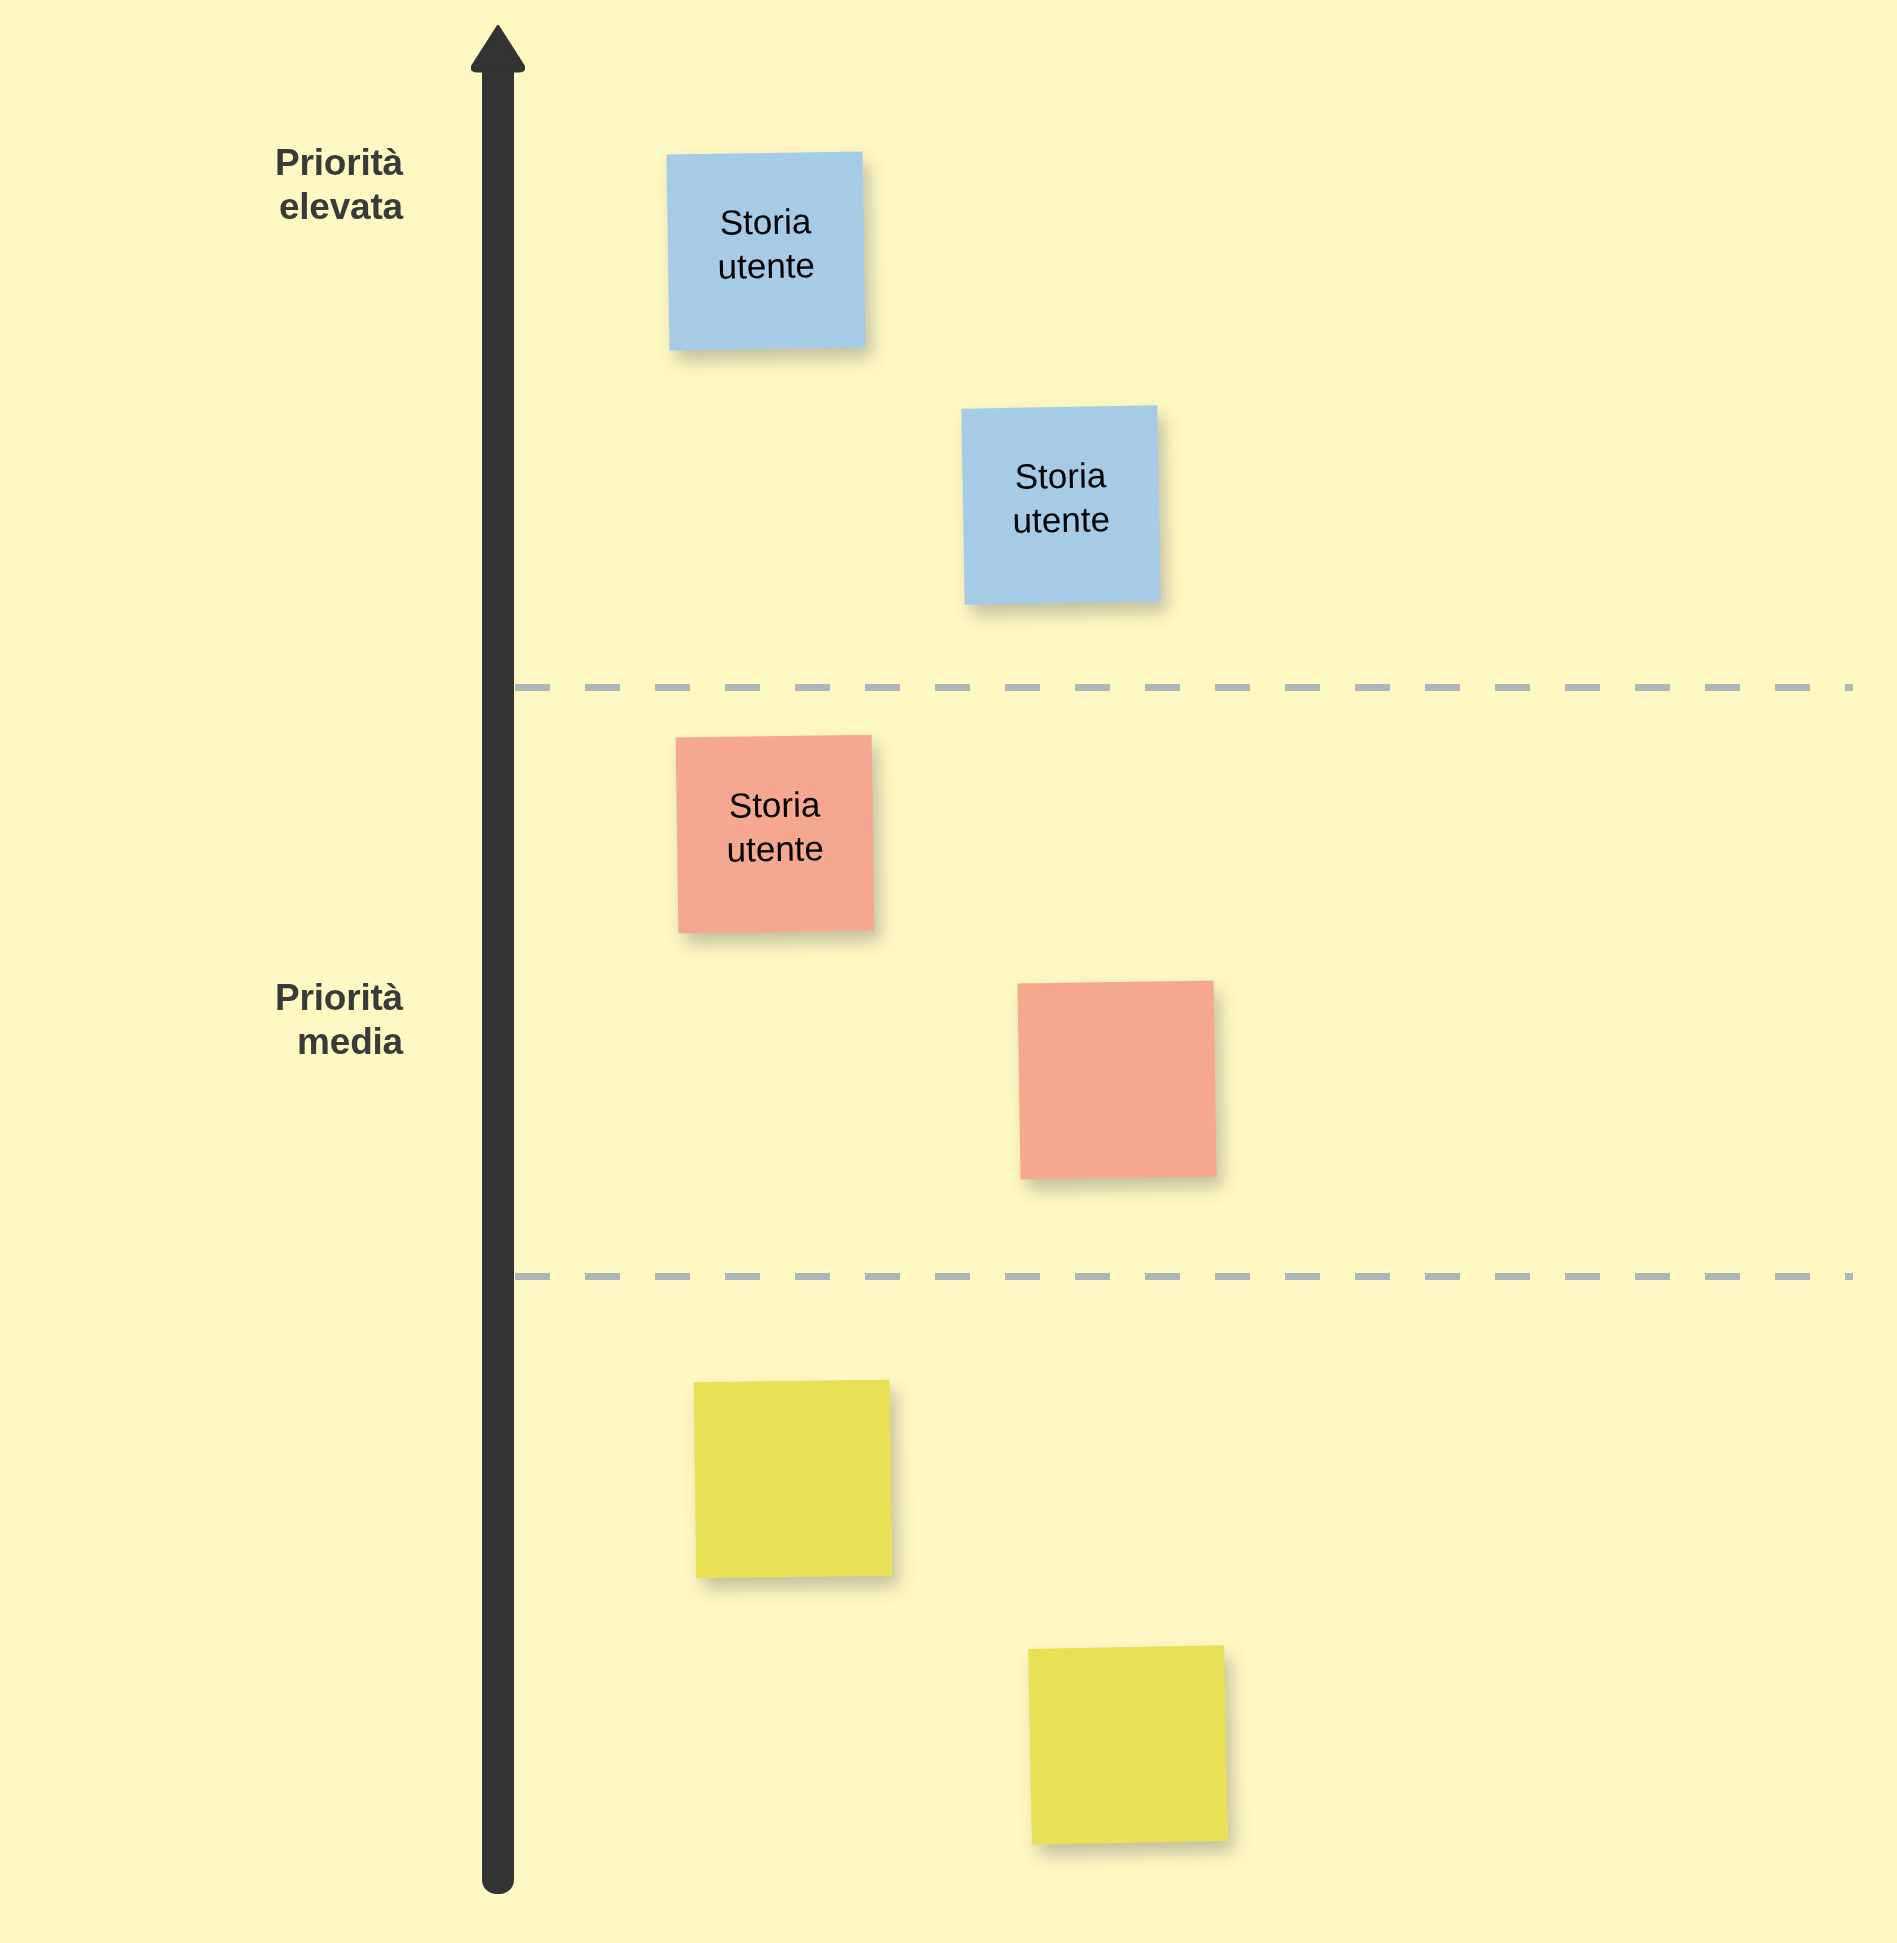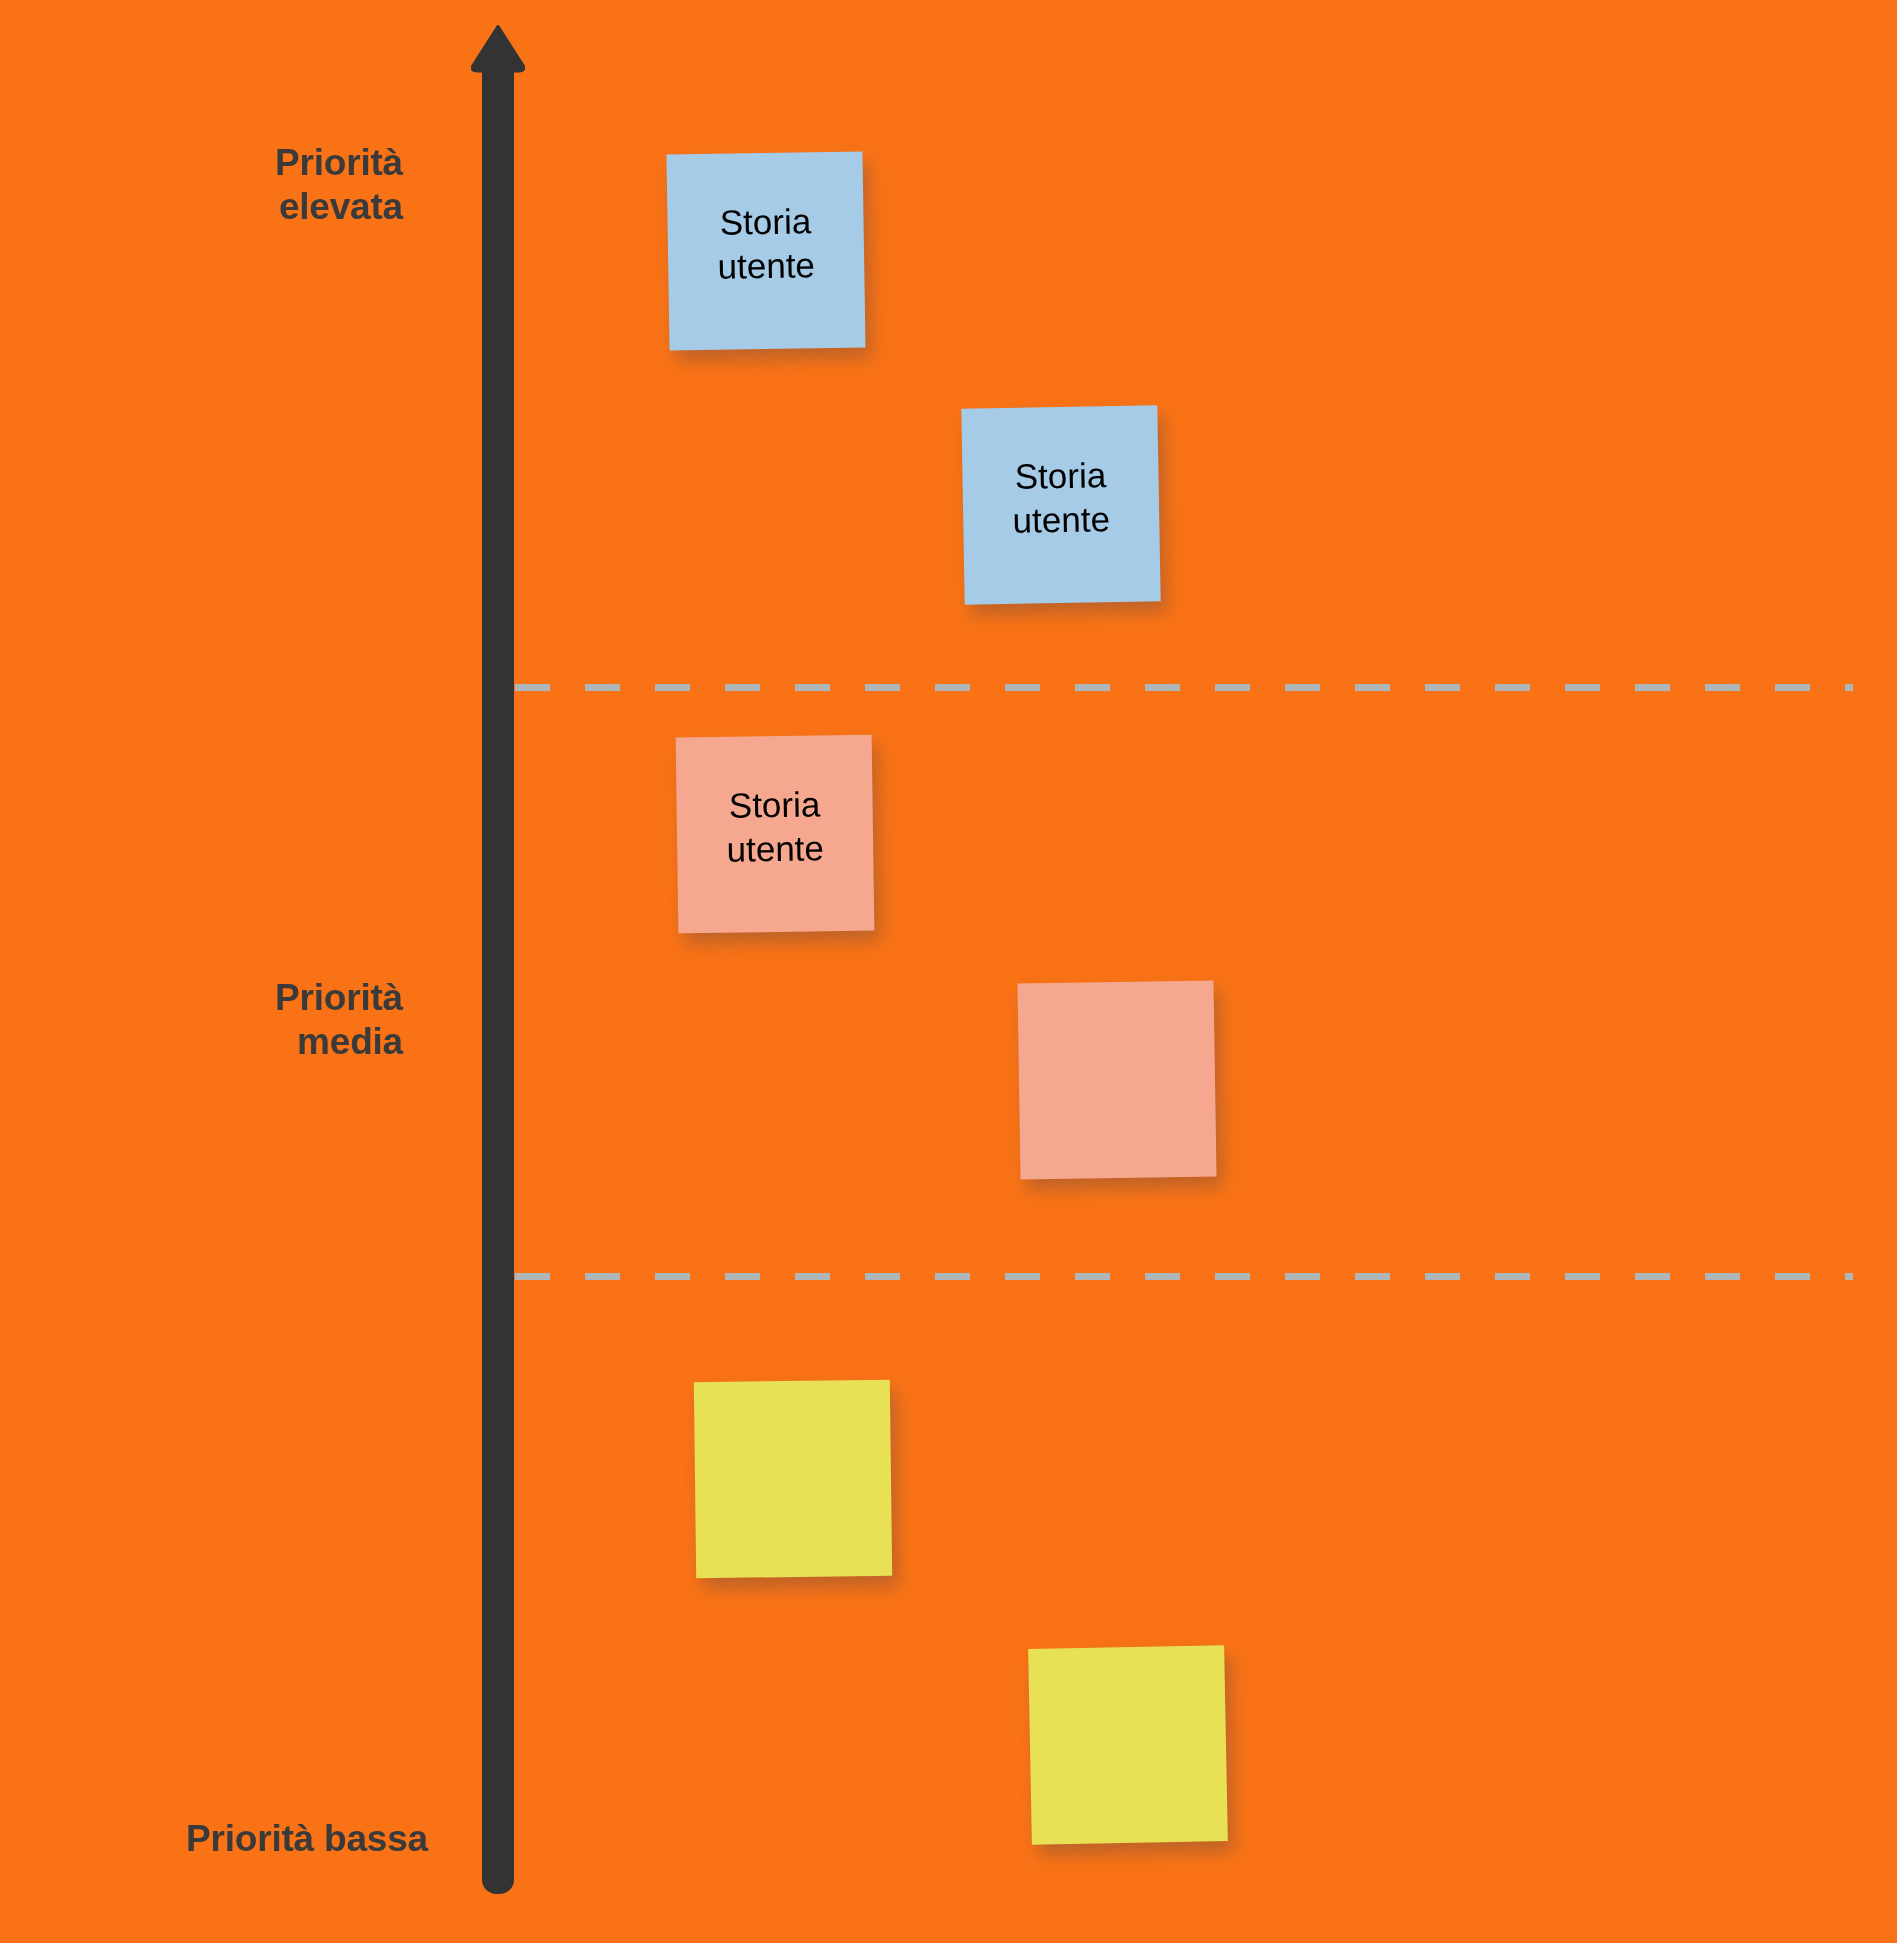--- a/index.html
+++ b/index.html
@@ -4,21 +4,21 @@
 <style>
   html, body {
     margin: 0;
     padding: 0;
     background: #f1f3f4;
   }
   #canvas {
     position: relative;
     width: 1897px;
     height: 1944px;
-    background: #f97316;
+    background: #fef9c3;
     font-family: "Liberation Sans", sans-serif;
     overflow: hidden;
     text-decoration: underline;
   }
 
   
   .axis-shaft {
     position: absolute;
     left: 482px;
     top: 70px;
@@ -103,21 +103,20 @@
   </div>
   <div class="axis-shaft"></div>
 
   <div class="divider divider-1"></div>
   <div class="divider divider-2"></div>
 
   <div class="axis-label label-high">Priorità
 elevata</div>
   <div class="axis-label label-mid">Priorità
 media</div>
-  <div class="axis-label label-low">Priorità bassa</div>
 
   <div class="note note-blue note-1">Storia
 utente</div>
   <div class="note note-blue note-2">Storia
 utente</div>
   <div class="note note-orange note-3">Storia
 utente</div>
   <div class="note note-orange note-4"></div>
   <div class="note note-yellow note-5"></div>
   <div class="note note-yellow note-6"></div>

